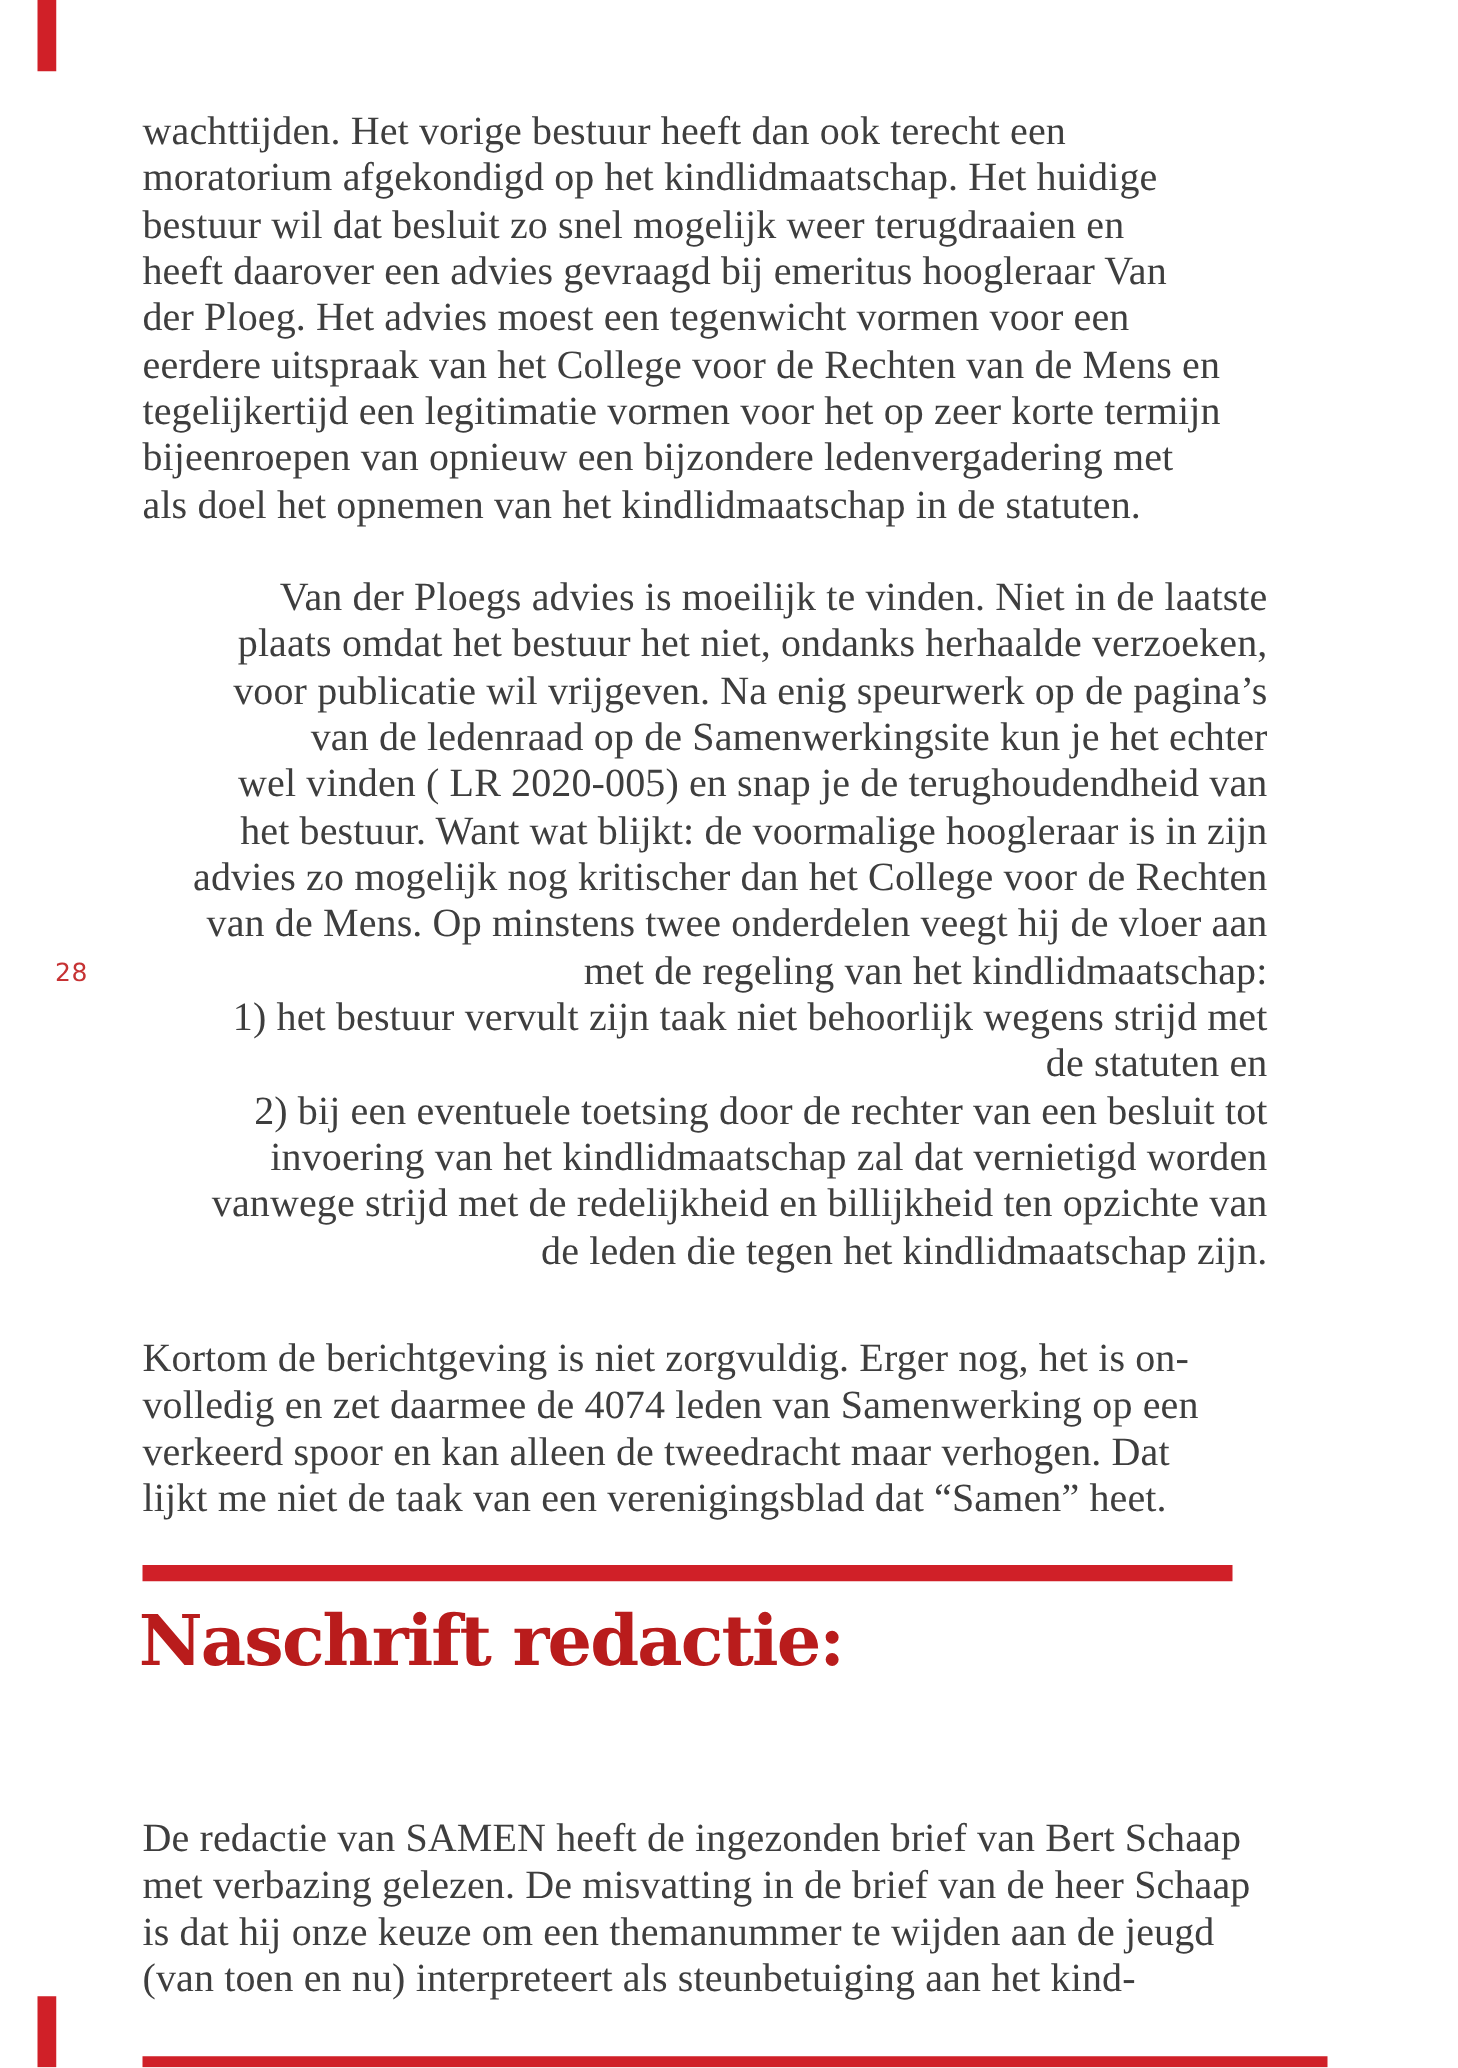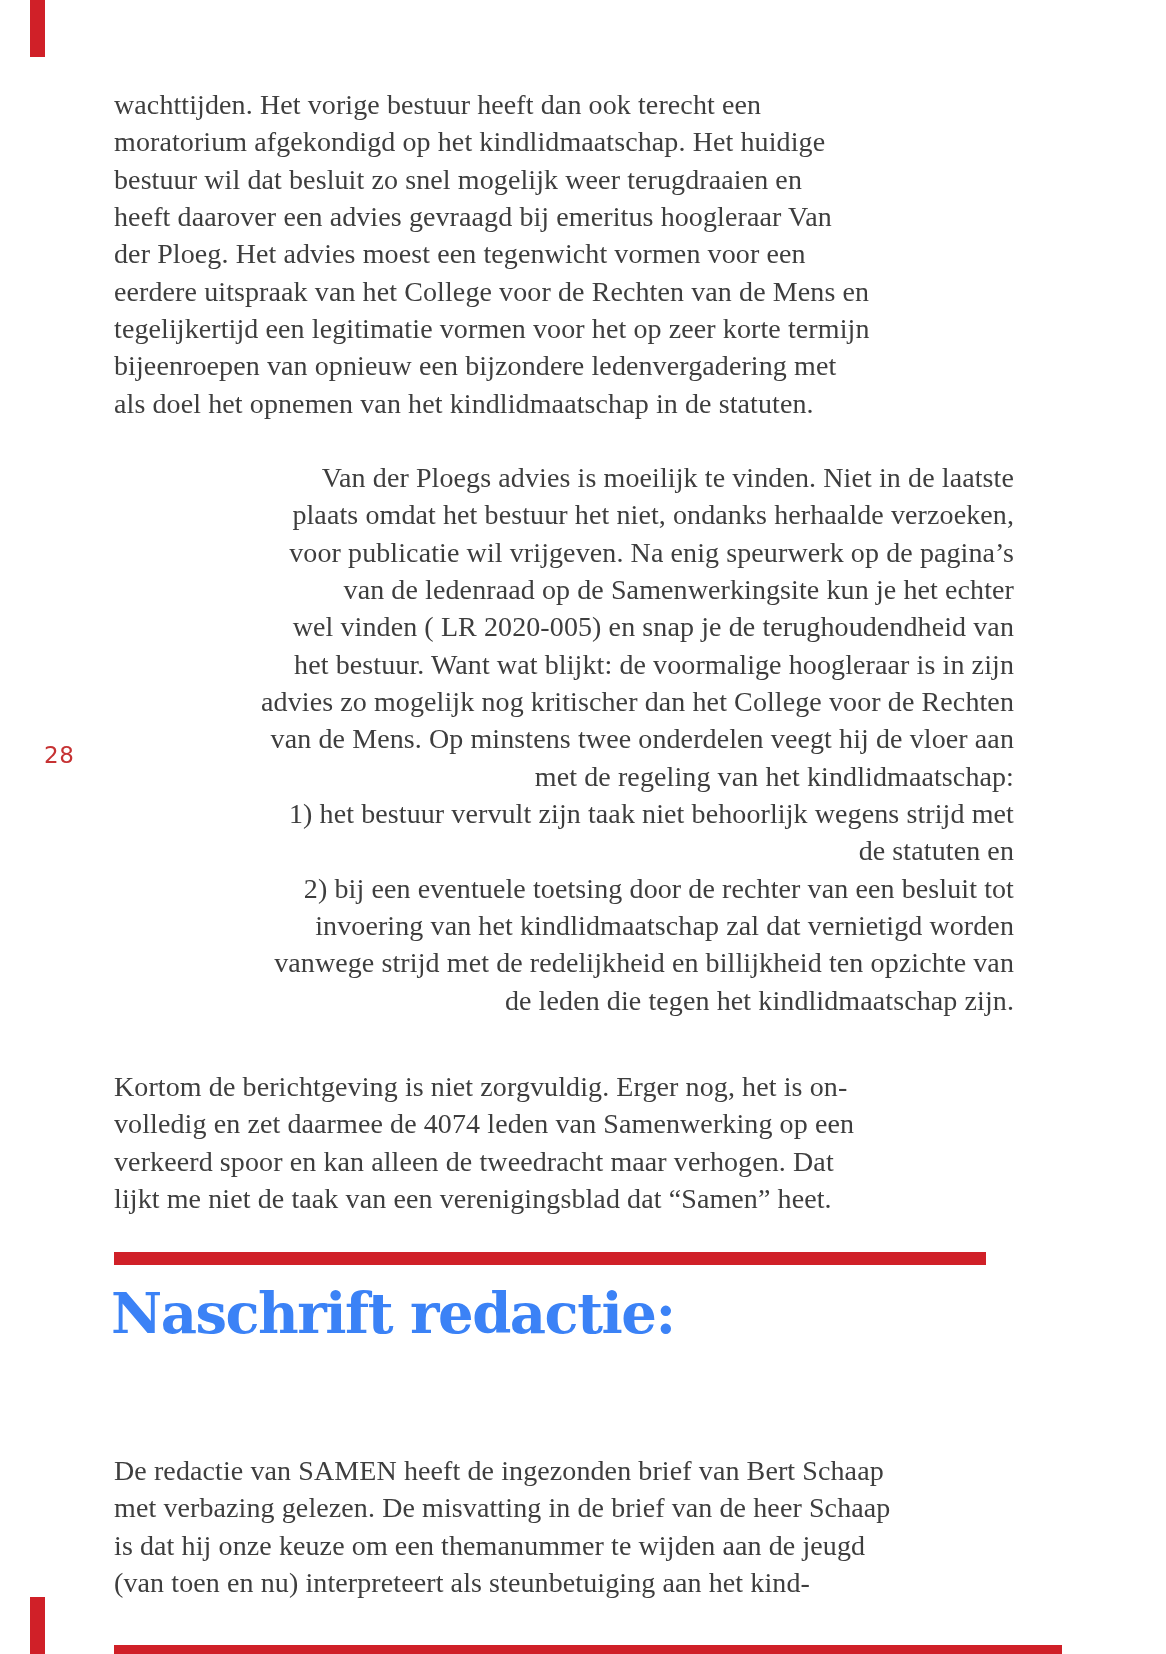--- a/index.html
+++ b/index.html
@@ -12,31 +12,31 @@
     width: 1166px;
     height: 1654px;
     background: #ffffff;
     overflow: hidden;
     font-family: "Liberation Serif", serif;
   }
   .body-text {
     position: absolute;
     left: 114px;
     width: 900px;
-    font-size: 28px;
+    font-size: 32px;
     line-height: 37.33px;
     letter-spacing: 0.1px;
     white-space: nowrap;
   }
   .page-number {
     position: absolute;
     left: 44px;
-    top: 742px;
+    top: 766px;
     font-family: "DejaVu Sans", sans-serif;
-    font-size: 23px;
+    font-size: 20px;
     letter-spacing: 0.5px;
   }
   .divider-rule {
     position: absolute;
     left: 114px;
     top: 1252px;
     width: 872px;
     height: 13px;
   }
   .section-heading {
@@ -79,21 +79,21 @@
   <div class="page-number" style="color: rgb(198, 50, 51);">28</div>
 
   <div class="body-text p1">wachttijden. Het vorige bestuur heeft dan ook terecht een<br>moratorium afgekondigd op het kindlidmaatschap. Het huidige<br>bestuur wil dat besluit zo snel mogelijk weer terugdraaien en<br>heeft daarover een advies gevraagd bij emeritus hoogleraar Van<br>der Ploeg. Het advies moest een tegenwicht vormen voor een<br>eerdere uitspraak van het College voor de Rechten van de Mens en<br>tegelijkertijd een legitimatie vormen voor het op zeer korte termijn<br>bijeenroepen van opnieuw een bijzondere ledenvergadering met<br>als doel het opnemen van het kindlidmaatschap in de statuten.</div>
 
   <div class="body-text p2">Van der Ploegs advies is moeilijk te vinden. Niet in de laatste<br>plaats omdat het bestuur het niet, ondanks herhaalde verzoeken,<br>voor publicatie wil vrijgeven. Na enig speurwerk op de pagina’s<br>van de ledenraad op de Samenwerkingsite kun je het echter<br>wel vinden ( LR 2020-005) en snap je de terughoudendheid van<br>het bestuur. Want wat blijkt: de voormalige hoogleraar is in zijn<br>advies zo mogelijk nog kritischer dan het College voor de Rechten<br>van de Mens. Op minstens twee onderdelen veegt hij de vloer aan<br>met de regeling van het kindlidmaatschap:<br>1) het bestuur vervult zijn taak niet behoorlijk wegens strijd met<br>de statuten en<br>2) bij een eventuele toetsing door de rechter van een besluit tot<br>invoering van het kindlidmaatschap zal dat vernietigd worden<br>vanwege strijd met de redelijkheid en billijkheid ten opzichte van<br>de leden die tegen het kindlidmaatschap zijn.</div>
 
   <div class="body-text p3">Kortom de berichtgeving is niet zorgvuldig. Erger nog, het is on-<br>volledig en zet daarmee de 4074 leden van Samenwerking op een<br>verkeerd spoor en kan alleen de tweedracht maar verhogen. Dat<br>lijkt me niet de taak van een verenigingsblad dat “Samen” heet.</div>
 
   <div class="divider-rule" style="background-color: rgb(208, 32, 40);"></div>
 
-  <h1 class="section-heading" style="color: #3b82f6;">Naschrift redactie:</h1>
+  <h1 class="section-heading" style="color: #b91c1c;">Naschrift redactie:</h1>
 
   <div class="body-text p4">De redactie van SAMEN heeft de ingezonden brief van Bert Schaap<br>met verbazing gelezen. De misvatting in de brief van de heer Schaap<br>is dat hij onze keuze om een themanummer te wijden aan de jeugd<br>(van toen en nu) interpreteert als steunbetuiging aan het kind-</div>
 
   <div class="bleed-mark bleed-bottom-left" style="background-color: rgb(208, 32, 40);"></div>
 
   <div class="bottom-accent-bar" style="background-color: rgb(208, 32, 40);"></div>
 
 </div>
 
 </body></html>

